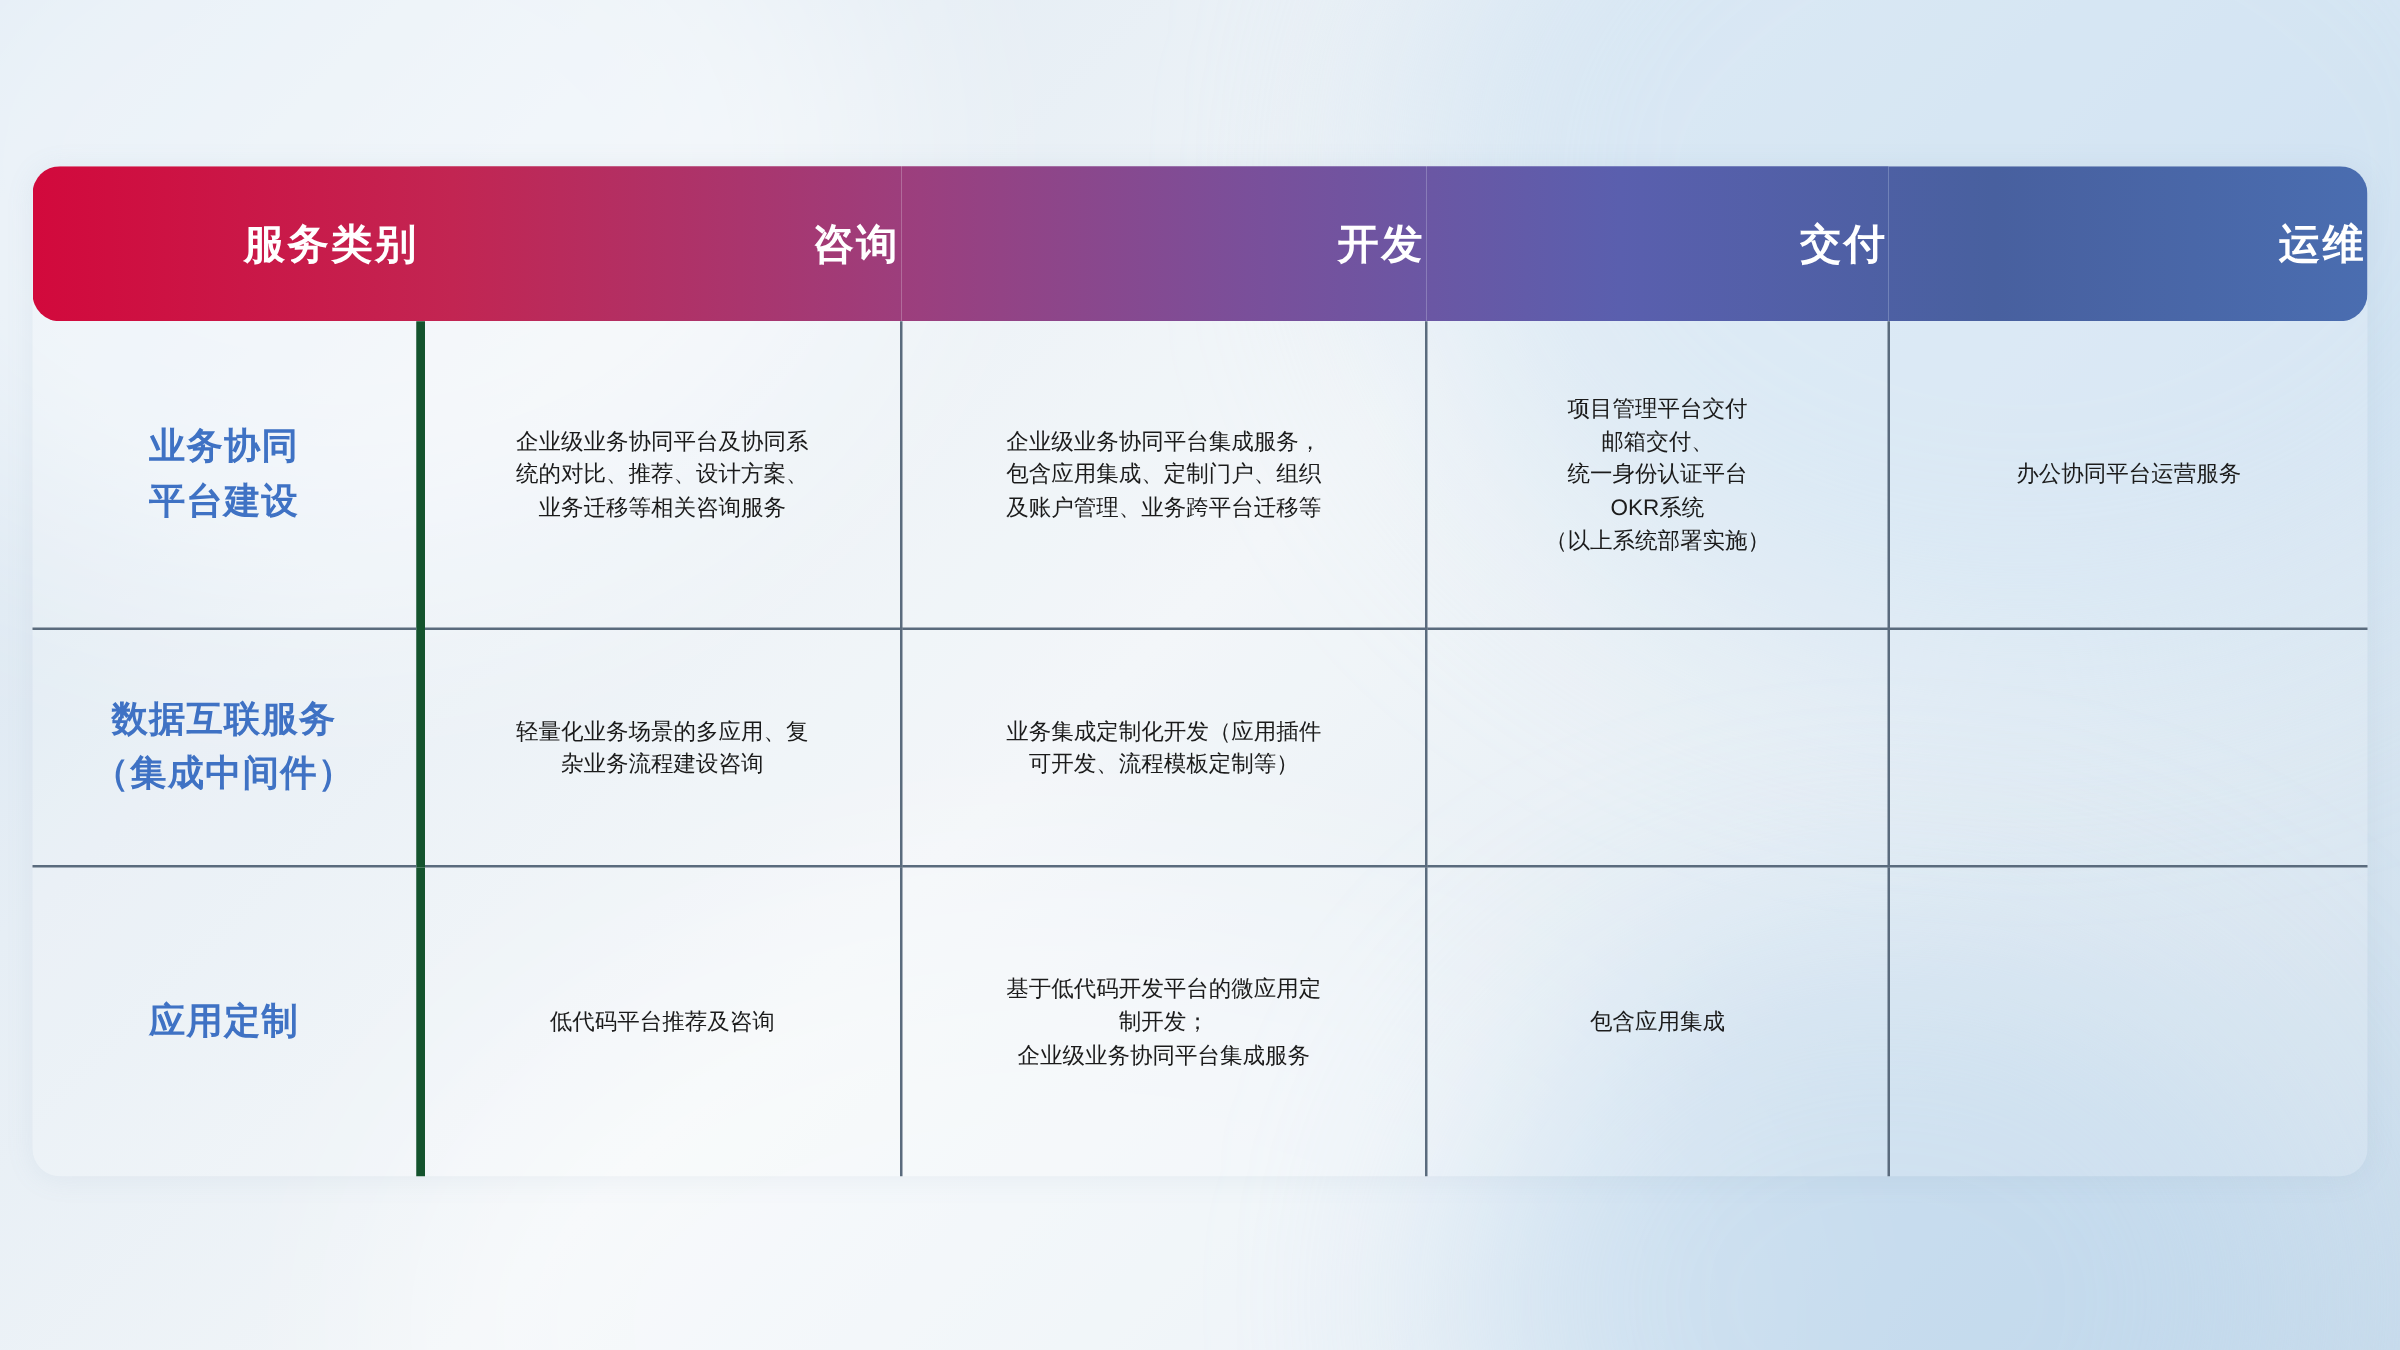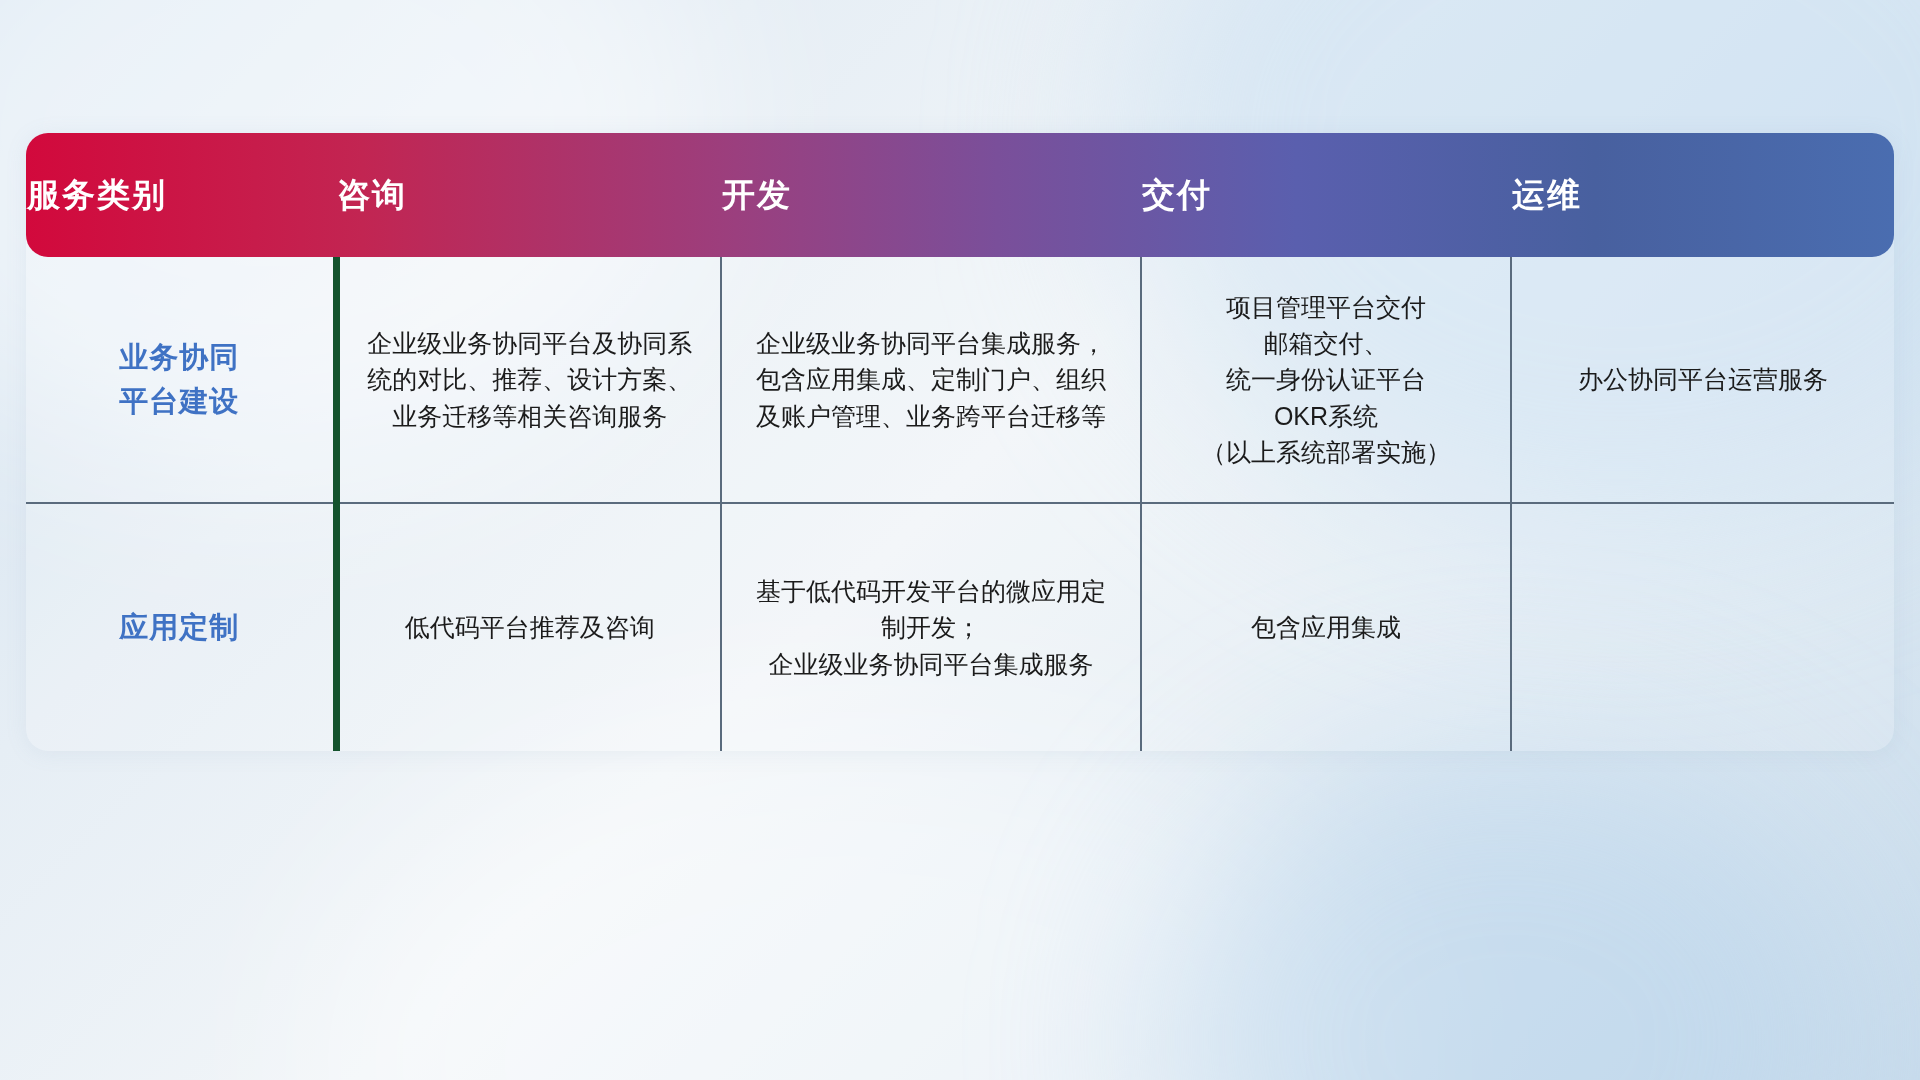--- a/index.html
+++ b/index.html
@@ -41,38 +41,38 @@
     border-collapse: collapse;
     table-layout: fixed;
   }
 
   thead th {
     height: 122px;
     color: #ffffff;
     font-size: 33px;
     font-weight: bold;
     letter-spacing: 2px;
-    text-align: left;
+    text-align: right;
     vertical-align: middle;
     border: none;
     position: relative;
   }
   thead tr {
     background: linear-gradient(90deg, #d2093c 0%, #c22552 18%, #9b3f7e 38%, #7a4f9a 52%, #5a5fae 68%, #48609f 84%, #4a6db0 100%);
   }
   thead th:first-child { border-top-left-radius: 22px; border-bottom-left-radius: 22px; }
   thead th:last-child  { border-top-right-radius: 22px; border-bottom-right-radius: 22px; }
 
   tbody td {
     border-right: 2px solid #5a6b7d;
     border-bottom: 2px solid #5a6b7d;
     vertical-align: middle;
     text-align: center;
     color: #1b1b1b;
-    font-size: 25px;
+    font-size: 18px;
     line-height: 1.45;
     padding: 18px 22px;
   }
   tbody td.nb-right { border-right: none; }
   tbody tr:last-child td { border-bottom: none; }
   tbody td:first-child {
     border-right: 7px solid #14532d;
     color: #3f72c4;
     font-weight: bold;
     font-size: 29px;
@@ -137,20 +137,40 @@
             <span class="cell-text">项目管理平台交付
 邮箱交付、
 统一身份认证平台
 OKR系统
 （以上系统部署实施）</span>
           </td>
         <td class="nb-right">
             <span class="cell-text">办公协同平台运营服务</span>
           </td>
       </tr>
+      <tr class="row-h2">
+        <td>
+            <span class="cat-text">数据互联服务
+（集成中间件）</span>
+          </td>
+        <td>
+            <span class="cell-text">轻量化业务场景的多应用、复
+杂业务流程建设咨询</span>
+          </td>
+        <td>
+            <span class="cell-text">业务集成定制化开发（应用插件
+可开发、流程模板定制等）</span>
+          </td>
+        <td>
+            <span class="cell-text"></span>
+          </td>
+        <td class="nb-right">
+            <span class="cell-text"></span>
+          </td>
+      </tr>
       <tr class="row-h3">
         <td>
             <span class="cat-text">应用定制</span>
           </td>
         <td>
             <span class="cell-text">低代码平台推荐及咨询</span>
           </td>
         <td>
             <span class="cell-text">基于低代码开发平台的微应用定
 制开发；

